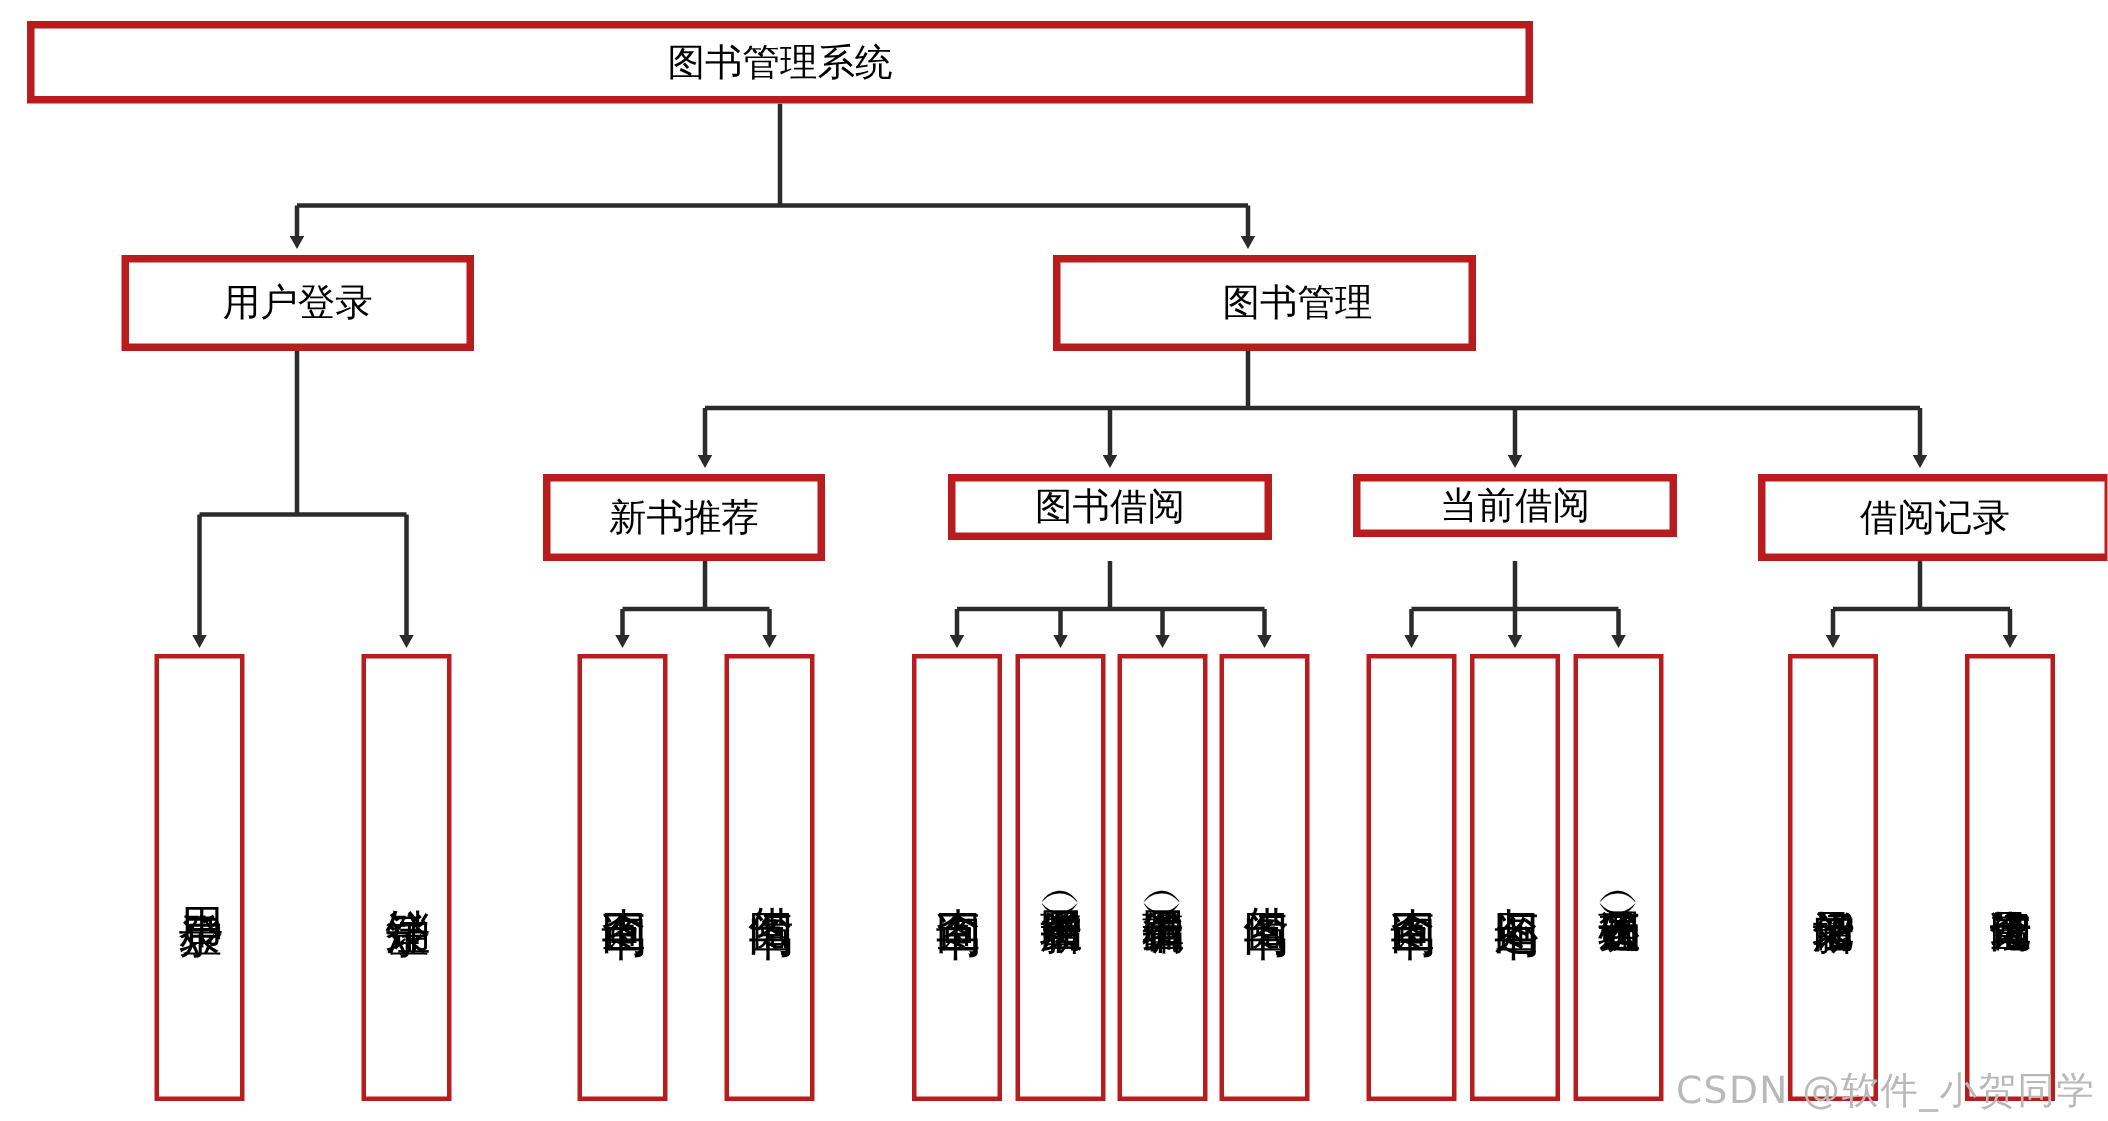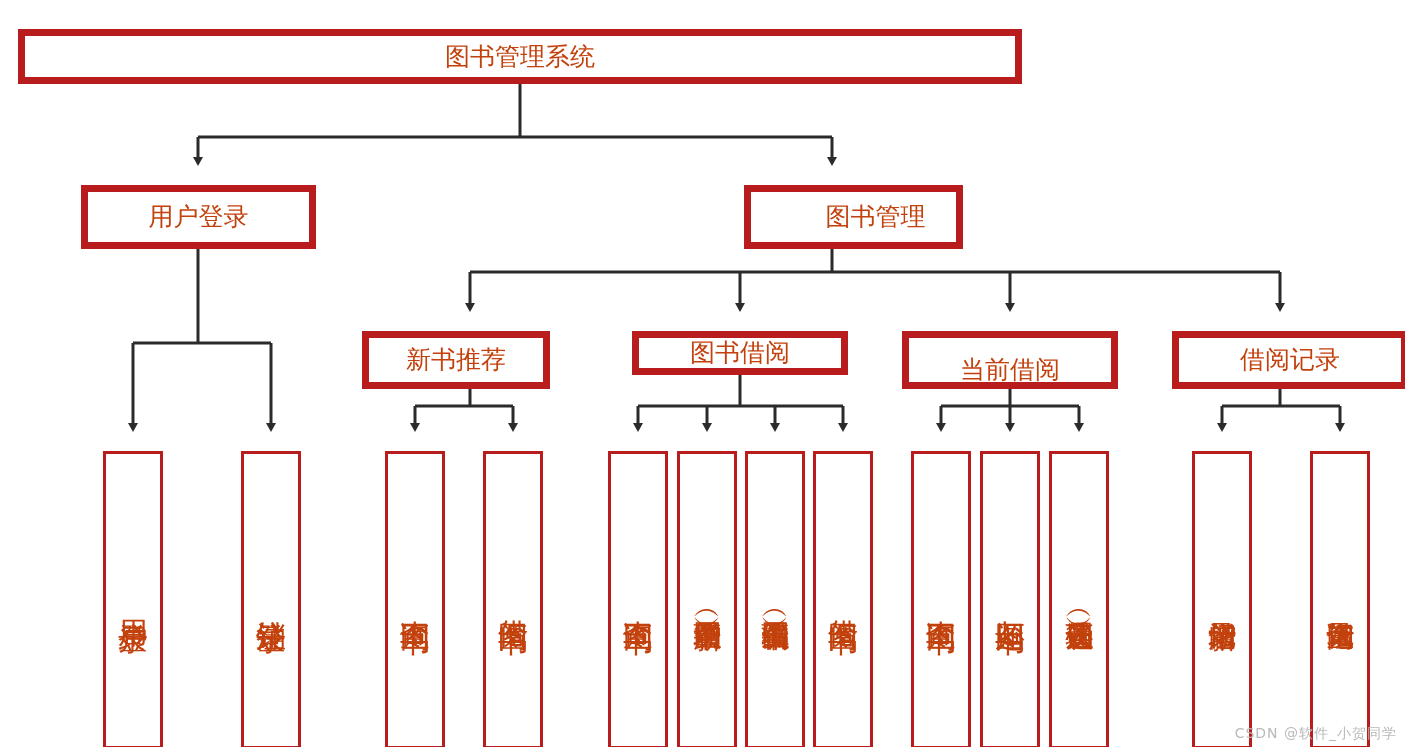--- a/index.html
+++ b/index.html
@@ -5,27 +5,26 @@
   html,body{margin:0;padding:0;background:#ffffff;}
   body{
     width:1405px;height:747px;overflow:hidden;
     font-family:"DejaVu Sans","Liberation Sans",sans-serif;
   }
   #diagram-root{position:relative;width:1405px;height:747px;background:#ffffff;}
   svg#wires{position:absolute;left:0;top:0;width:1405px;height:747px;}
   .node{
     position:absolute;
     box-sizing:border-box;
-    border:7px solid #b91c1c;
+    border:5px solid #b91c1c;
     background:#ffffff;
     display:flex;
     align-items:center;
     justify-content:center;
-    color:#c2410c;
-    margin-top:15px;
+    color:#000000;
   }
   .node-label{
     display:block;
     text-align:center;
     line-height:1.02;
     white-space:nowrap;
   }
   
   .node.h .node-label{font-size:25px;}
   .node.root .node-label{font-size:25px;}
@@ -43,21 +42,21 @@
     letter-spacing:2px;
     line-height:1;
     white-space:nowrap;
     text-align:center;
   }
   .node.v.tight .node-label{font-size:28px;letter-spacing:0px;}
   .watermark{
     position:absolute;
     right:8px;
     bottom:4px;
-    font-size:14px;
+    font-size:25px;
     color:#b9b9b9;
     letter-spacing:1px;
     white-space:nowrap;
     user-select:none;
   }
 </style>
 </head>
 <body>
 
 <div id="diagram-root">
@@ -112,31 +111,31 @@
     </g>
   </svg>
 
   <div class="node root h" style="left:18px;top:14px;width:1004px;height:55px;">
     <span class="node-label">图书管理系统</span>
   </div>
 
   <div class="node h" style="left:81px;top:170px;width:235px;height:64px;">
     <span class="node-label">用户登录</span>
   </div>
-  <div class="node h" style="left:744px;top:170px;width:219px;height:64px;padding-left:44px;">
+  <div class="node h" style="left:702px;top:170px;width:282px;height:64px;padding-left:44px;">
     <span class="node-label">图书管理</span>
   </div>
 
   <div class="node h" style="left:362px;top:316px;width:188px;height:58px;">
     <span class="node-label">新书推荐</span>
   </div>
   <div class="node h" style="left:632px;top:316px;width:216px;height:44px;">
     <span class="node-label">图书借阅</span>
   </div>
-  <div class="node h" style="left:902px;top:316px;width:216px;height:58px;align-items:flex-end;">
+  <div class="node h" style="left:902px;top:316px;width:216px;height:42px;">
     <span class="node-label">当前借阅</span>
   </div>
   <div class="node h" style="left:1172px;top:316px;width:236px;height:58px;">
     <span class="node-label">借阅记录</span>
   </div>
 
   <div class="node v" style="left:103px;top:436px;width:60px;height:298px;">
     <span class="node-label">用户登录</span>
   </div>
   <div class="node v" style="left:241px;top:436px;width:60px;height:298px;">

